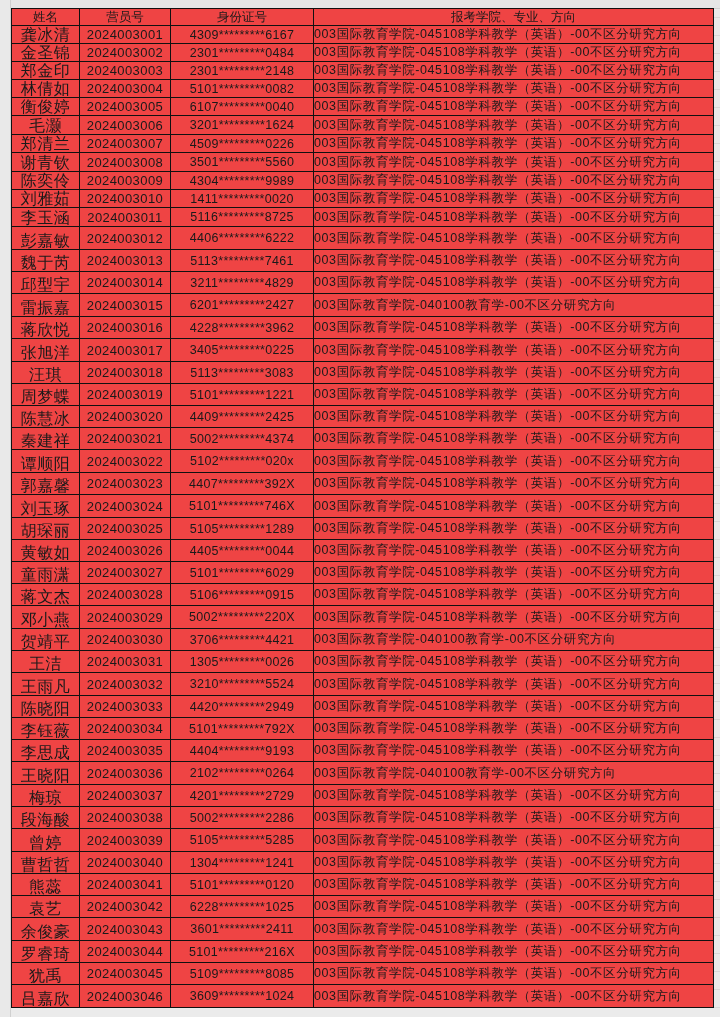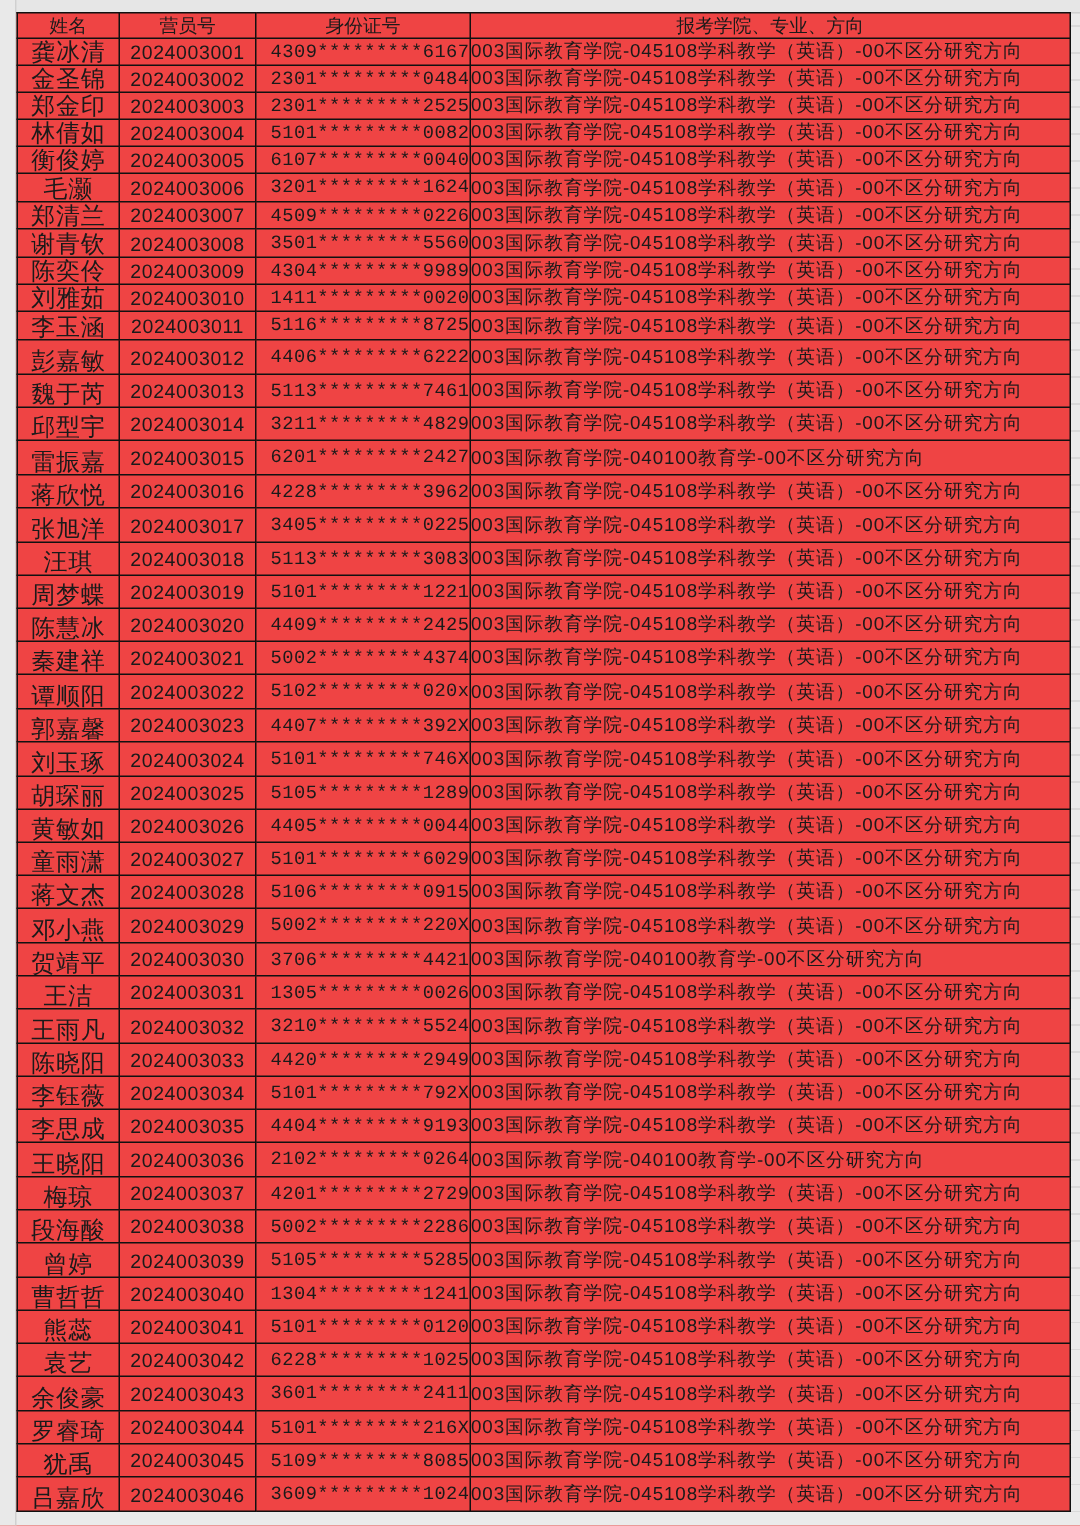--- a/index.html
+++ b/index.html
@@ -49,22 +49,22 @@
     vertical-align: bottom;
     line-height: 16px;
   }
   td.num {
     text-align: center;
     font-family: "Liberation Sans", sans-serif;
     font-size: 13px;
     letter-spacing: 0.4px;
   }
   td.idcard {
-    text-align: right;
-    font-family: Liberation Mono, monospace;
+    text-align: center;
+    font-family: Liberation Sans, sans-serif;
     font-size: 12.5px;
     letter-spacing: 0.3px;
   }
   td.prog {
     text-align: left;
     padding-left: 2px;
     font-family: "Liberation Sans", "DejaVu Sans", sans-serif;
     font-size: 12.5px;
     letter-spacing: 0.6px;
   }
@@ -100,21 +100,21 @@
       </tr>
       <tr style="height: 18px;">
         <td class="name">金圣锦</td>
         <td class="num">2024003002</td>
         <td class="idcard">2301*********0484</td>
         <td class="prog">003国际教育学院-045108学科教学（英语）-00不区分研究方向</td>
       </tr>
       <tr style="height: 18px;">
         <td class="name">郑金印</td>
         <td class="num">2024003003</td>
-        <td class="idcard">2301*********2525</td>
+        <td class="idcard">2301*********2148</td>
         <td class="prog">003国际教育学院-045108学科教学（英语）-00不区分研究方向</td>
       </tr>
       <tr style="height: 17px;">
         <td class="name">林倩如</td>
         <td class="num">2024003004</td>
         <td class="idcard">5101*********0082</td>
         <td class="prog">003国际教育学院-045108学科教学（英语）-00不区分研究方向</td>
       </tr>
       <tr style="height: 18px;">
         <td class="name">衡俊婷</td>

